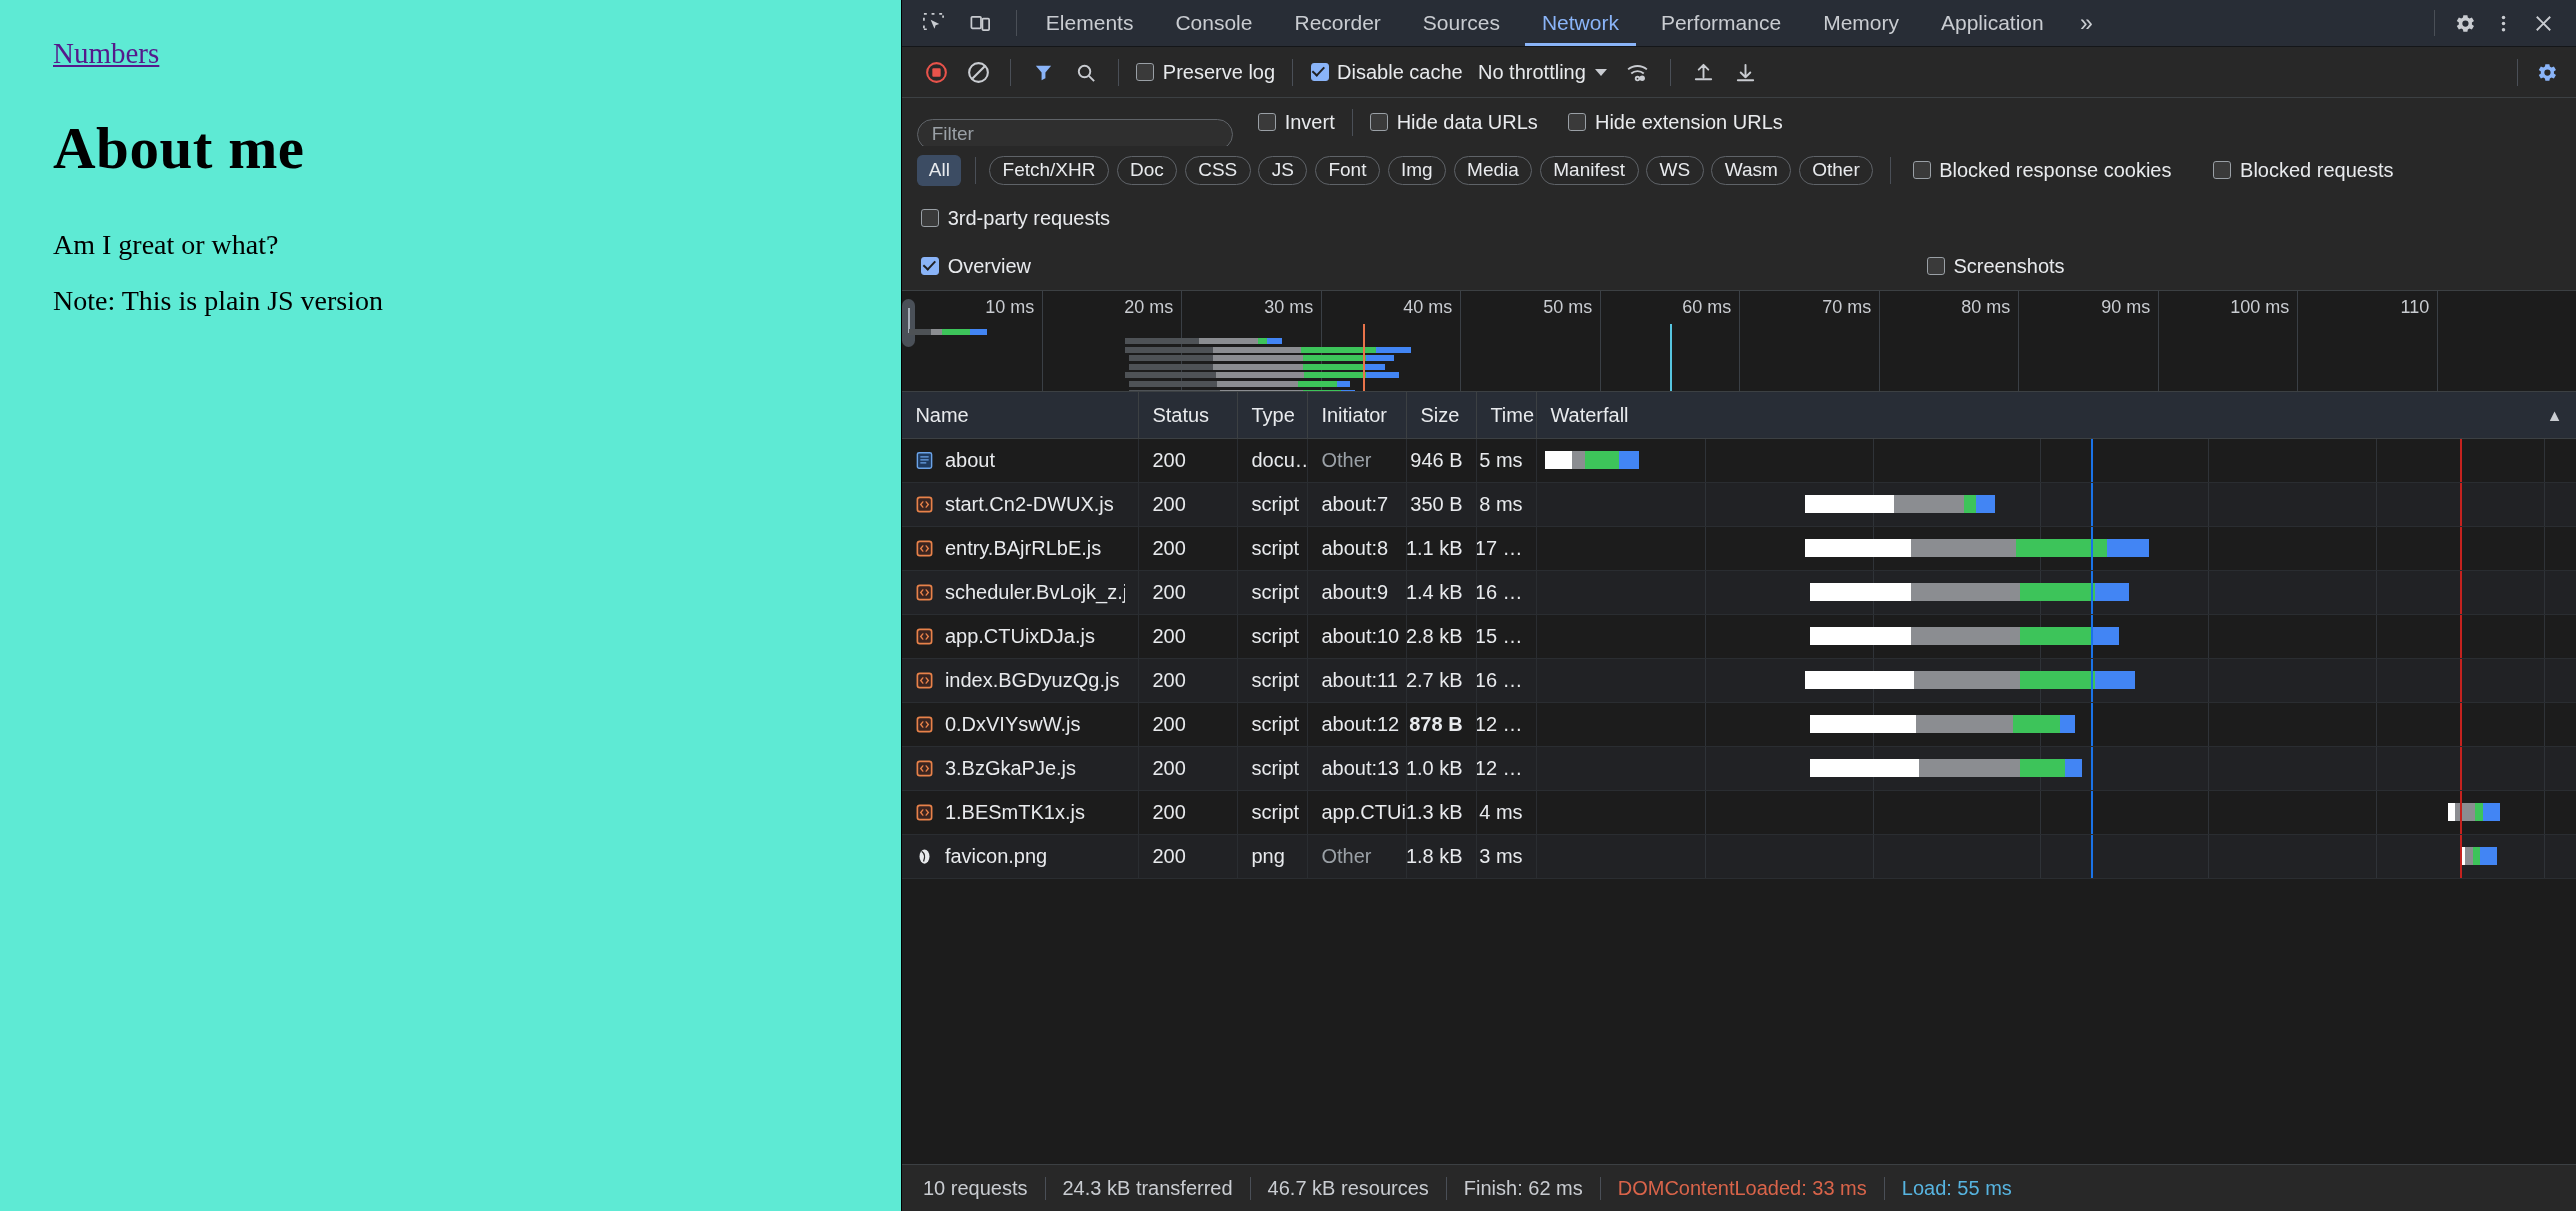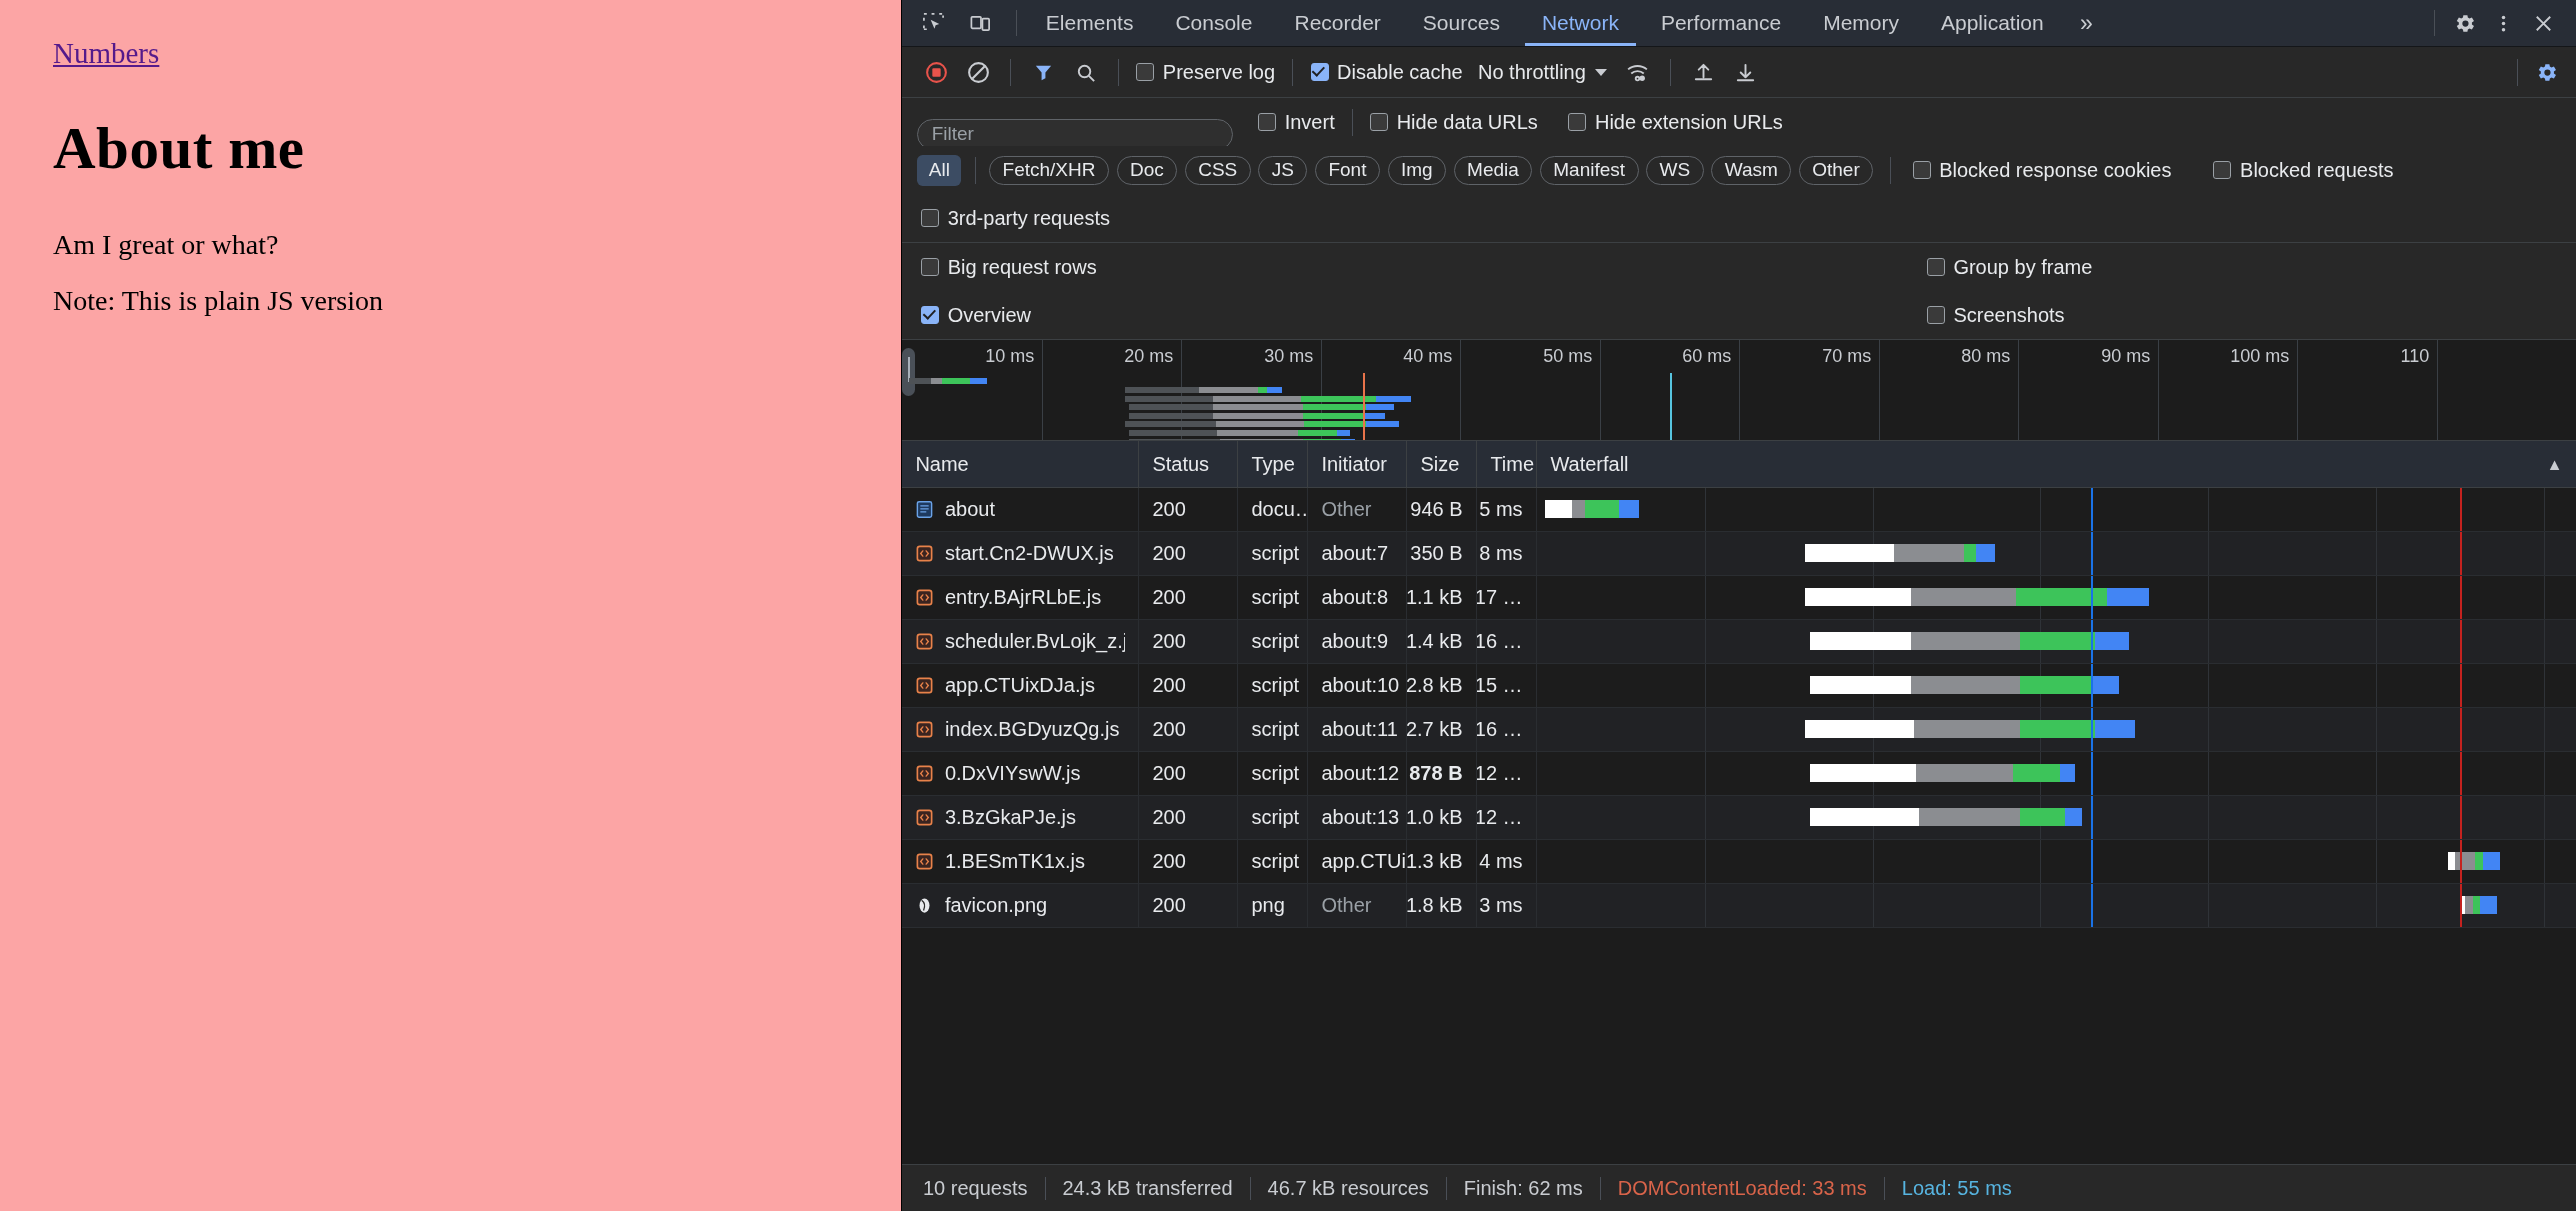--- a/index.html
+++ b/index.html
@@ -8,21 +8,21 @@
     width: 2576px; height: 1211px;
     overflow: hidden;
     background: #ffffff;
     font-family: "Liberation Sans", sans-serif;
   }
   #root { position: relative; width: 2576px; height: 1211px; display: flex; }
 
   
   #page {
     width: 901px; height: 1211px;
-    background: #fca5a5;
+    background: #5eead4;
     font-family: "Liberation Serif", serif;
     box-sizing: border-box;
     padding: 38px 0 0 53px;
     flex: 0 0 901px;
     overflow: hidden;
   }
   #page .nav-link {
     display: inline-block;
     color: #551a8b;
     text-decoration: underline;
@@ -505,32 +505,20 @@
       </div>
     </div>
 
     <div class="setrow">
       <div class="chk-wrap">
         <span class="chkbox"></span>
         <span>3rd-party requests</span>
       </div>
     </div>
 
-    <div class="setrow div-top">
-      <div class="chk-wrap">
-        <span class="chkbox"></span>
-        <span>Big request rows</span>
-      </div>
-      <div class="col2">
-        <div class="chk-wrap">
-          <span class="chkbox"></span>
-          <span>Group by frame</span>
-        </div>
-      </div>
-    </div>
 
     <div class="setrow">
       <div class="chk-wrap">
         <span class="chkbox checked"></span>
         <span>Overview</span>
       </div>
       <div class="col2">
         <div class="chk-wrap">
           <span class="chkbox"></span>
           <span>Screenshots</span>

